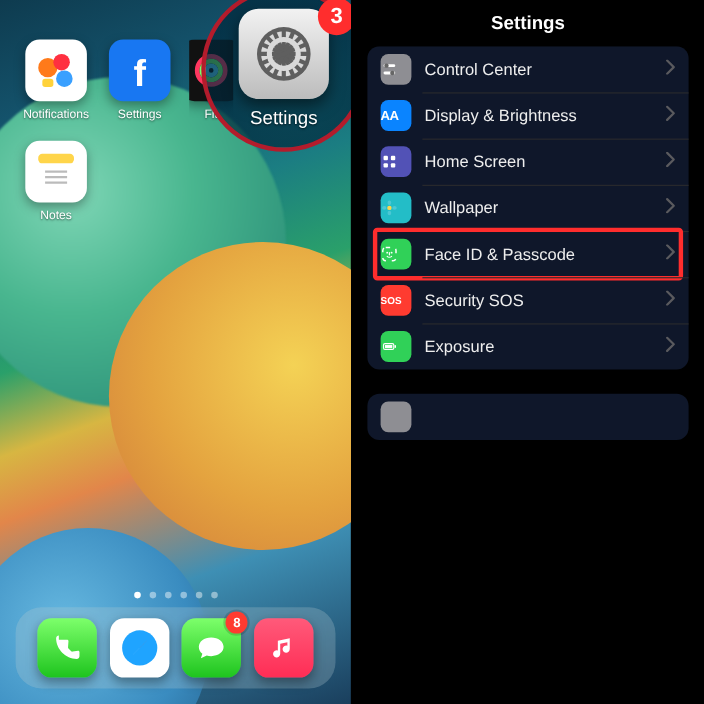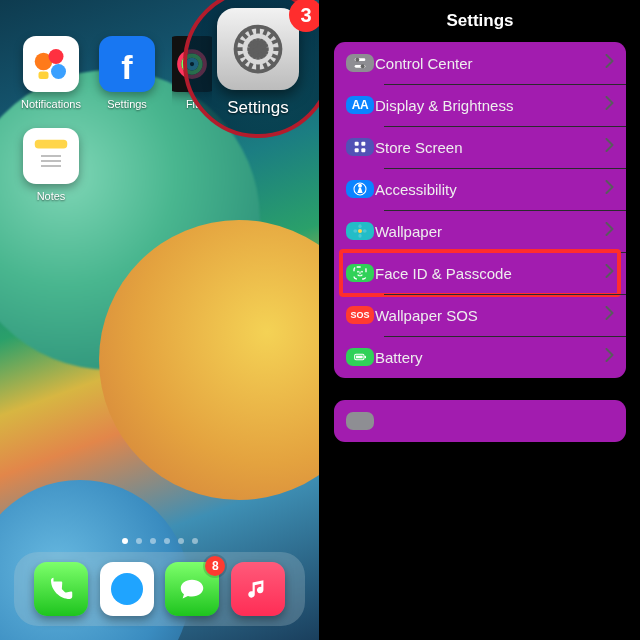--- a/index.html
+++ b/index.html
@@ -22,24 +22,24 @@
   .dock .app{width:54px;height:54px}
   .badge{position:absolute;top:-6px;right:-6px;min-width:20px;height:20px;border-radius:10px;background:#ff3b30;color:#fff;font-size:12px;font-weight:600;display:flex;align-items:center;justify-content:center;padding:0 5px;box-shadow:0 0 0 2px rgba(0,0,0,.15)}
   .focus{position:absolute;top:-12px;right:-14px;width:150px;height:150px;border-radius:50%;background:radial-gradient(circle at 50% 50%,rgba(0,40,60,.55),rgba(0,40,60,.75));border:4px solid #b31c2c;display:flex;flex-direction:column;align-items:center;justify-content:center;z-index:5}
   .fbadge{position:absolute;top:6px;right:6px;width:34px;height:34px;border-radius:50%;background:#ff2d2d;color:#fff;font-size:20px;font-weight:700;display:flex;align-items:center;justify-content:center}
   .bigicon{width:82px;height:82px;border-radius:18px;background:linear-gradient(180deg,#f2f2f2,#bcbcbc);display:flex;align-items:center;justify-content:center;box-shadow:0 6px 14px rgba(0,0,0,.5)}
   .biglabel{color:#fff;font-size:17px;margin-top:8px;text-shadow:0 1px 2px rgba(0,0,0,.7)}
   
   .right{width:320px;height:640px;background:#000;color:#fff;display:flex;flex-direction:column}
   .rtitle{height:42px;display:flex;align-items:center;justify-content:center;font-size:17px;font-weight:600;color:#fff}
   .list{flex:1;overflow:hidden;padding:0 14px}
-  .group{background:#a21caf;border-radius:11px;margin-bottom:22px}
+  .group{background:#0f172a;border-radius:11px;margin-bottom:22px}
   .row{display:flex;align-items:center;height:42px;padding:0 12px;position:relative;cursor:pointer}
   .row+.row::before{content:"";position:absolute;left:50px;right:0;top:0;height:1px;background:#2b2b2d}
-  .ic{width:28px;height:18px;border-radius:7px;display:flex;align-items:center;justify-content:center;flex:0 0 28px;margin-right:1px}
+  .ic{width:28px;height:28px;border-radius:7px;display:flex;align-items:center;justify-content:flex-start;flex:0 0 28px;margin-right:12px}
   .ic svg{width:16px;height:16px}
   .lbl{flex:1;font-size:15px;color:#eee}
   .chev{color:#5a5a5e}
   .chev svg{width:9px;height:14px}
   .hl{position:absolute;left:5px;right:5px;top:-3px;bottom:-3px;border:4px solid #ff2d2d;border-radius:4px;pointer-events:none}
   .fade{position:absolute;left:320px;right:0;bottom:0;height:22px;background:linear-gradient(180deg,rgba(0,0,0,0),#000)}
 </style>
 </head>
 <body>
 
@@ -188,34 +188,21 @@
           </div>
           <div class="row">
             <div class="ic" style="background: rgb(82, 82, 182);">
               <svg viewBox="0 0 24 24">
                 <rect x="4" y="4" width="6" height="6" rx="1.5" fill="#fff"></rect>
                 <rect x="14" y="4" width="6" height="6" rx="1.5" fill="#fff"></rect>
                 <rect x="4" y="14" width="6" height="6" rx="1.5" fill="#fff"></rect>
                 <rect x="14" y="14" width="6" height="6" rx="1.5" fill="#fff"></rect>
               </svg>
             </div>
-            <div class="lbl">Store Screen</div>
-            <div class="chev"><svg viewBox="0 0 8 14">
-                <path d="M1 1l6 6-6 6" fill="none" stroke="#5a5a5e" stroke-width="2" stroke-linecap="round" stroke-linejoin="round"></path>
-              </svg></div>
-          </div>
-          <div class="row">
-            <div class="ic" style="background: rgb(10, 132, 255);">
-              <svg viewBox="0 0 24 24">
-                <circle cx="12" cy="7" r="3" fill="#fff"></circle>
-                <path d="M12 10c1 0 2 .5 2 2l2 6h-8l2-6c0-1.5 1-2 2-2z" fill="#fff"></path>
-                <circle cx="12" cy="12" r="9" fill="none" stroke="#fff" stroke-width="1.6"></circle>
-              </svg>
-            </div>
-            <div class="lbl">Accessibility</div>
+            <div class="lbl">Home Screen</div>
             <div class="chev"><svg viewBox="0 0 8 14">
                 <path d="M1 1l6 6-6 6" fill="none" stroke="#5a5a5e" stroke-width="2" stroke-linecap="round" stroke-linejoin="round"></path>
               </svg></div>
           </div>
           <div class="row">
             <div class="ic" style="background: rgb(35, 189, 199);">
               <svg viewBox="0 0 24 24">
                 <circle cx="12" cy="12" r="3" fill="#ffd54a"></circle>
                 <g fill="#4cc8d4">
                   <ellipse cx="12" cy="5" rx="2.5" ry="3"></ellipse>
@@ -243,34 +230,34 @@
             <div class="lbl">Face ID &amp; Passcode</div>
             <div class="chev"><svg viewBox="0 0 8 14">
                 <path d="M1 1l6 6-6 6" fill="none" stroke="#5a5a5e" stroke-width="2" stroke-linecap="round" stroke-linejoin="round"></path>
               </svg></div>
             <div class="hl"></div>
           </div>
           <div class="row">
             <div class="ic" style="background: rgb(255, 59, 48);">
               <span style="color:#fff;font-weight:800;font-size:9px">SOS</span>
             </div>
-            <div class="lbl">Wallpaper SOS</div>
+            <div class="lbl">Security SOS</div>
             <div class="chev"><svg viewBox="0 0 8 14">
                 <path d="M1 1l6 6-6 6" fill="none" stroke="#5a5a5e" stroke-width="2" stroke-linecap="round" stroke-linejoin="round"></path>
               </svg></div>
           </div>
           <div class="row">
             <div class="ic" style="background: rgb(48, 209, 88);">
               <svg viewBox="0 0 24 24">
                 <rect x="4" y="8" width="14" height="8" rx="2" fill="none" stroke="#fff" stroke-width="1.6"></rect>
                 <rect x="6" y="10" width="10" height="4" fill="#fff"></rect>
                 <rect x="19" y="10" width="2" height="4" rx="1" fill="#fff"></rect>
               </svg>
             </div>
-            <div class="lbl">Battery</div>
+            <div class="lbl">Exposure</div>
             <div class="chev"><svg viewBox="0 0 8 14">
                 <path d="M1 1l6 6-6 6" fill="none" stroke="#5a5a5e" stroke-width="2" stroke-linecap="round" stroke-linejoin="round"></path>
               </svg></div>
           </div>
         </div>
         <div class="group">
         </div>
         <div class="group">
           <div class="row">
             <div class="ic" style="background: rgb(142, 142, 147);"></div>

